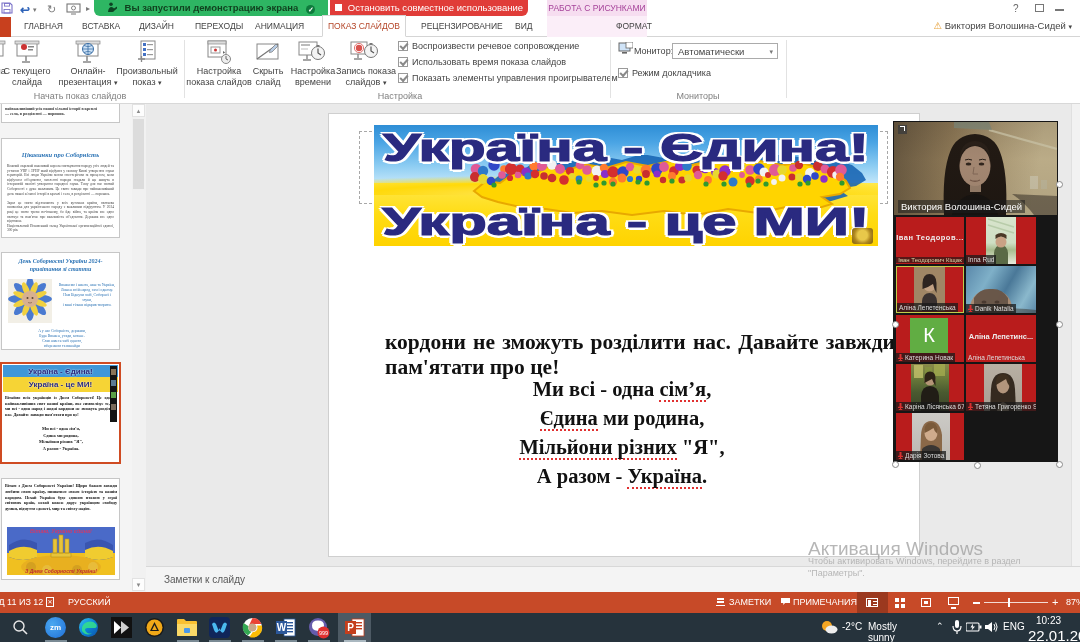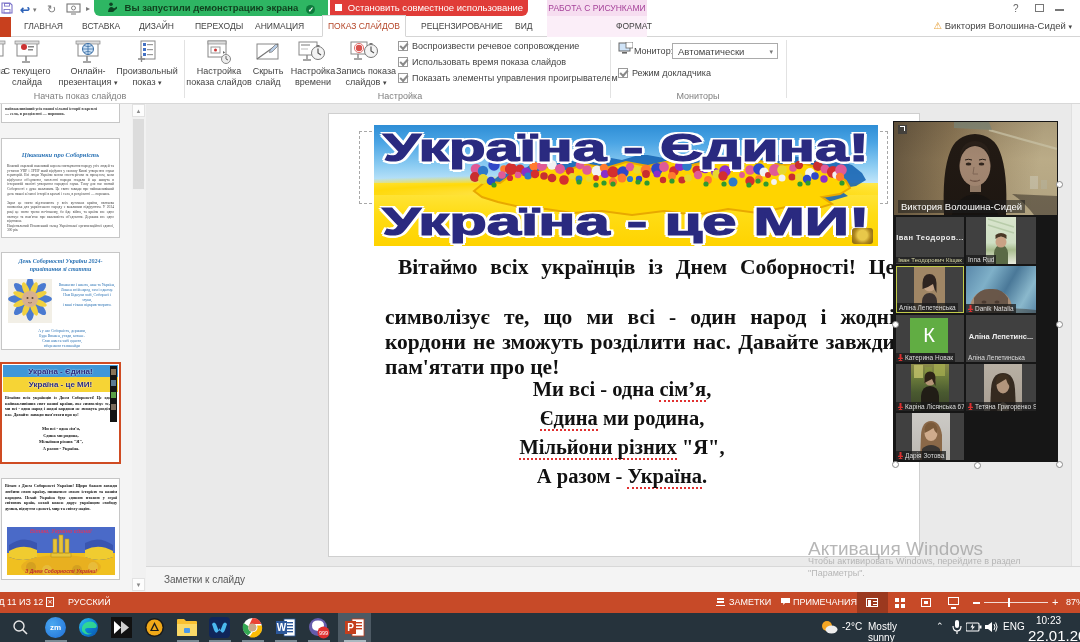--- a/index.html
+++ b/index.html
@@ -33,21 +33,21 @@
 #slide{position:absolute;left:328px;top:113px;width:592px;height:444px;background:#fff;border:1px solid #cfcfcf}
 
 #notesbar{left:146px;top:566px;width:934px;height:26px;background:#f4f4f4;border-top:1px solid #d8d8d8;color:#595959;font-size:10px;line-height:25px}
 #statusbar{left:0;top:592px;width:1080px;height:21px;background:#c74a28;color:#fff;font-size:9px}
 #taskbar{left:0;top:613px;width:1080px;height:29px;background:#26333c;color:#fff}
 
 #vpanel{left:893px;top:121px;width:165px;height:341px;background:#1a1a1a}
 .handle{position:absolute;width:7px;height:7px;background:#fff;border:1px solid #8a8a8a;border-radius:50%}
 .sq{border-bottom:2px dotted #e03030}
 .bl{position:absolute;left:57px;width:510px;display:flex;justify-content:space-between;font-family:'Liberation Serif',serif;font-weight:bold;color:#111;font-size:21.5px;line-height:24px;white-space:nowrap}
-.vtile{position:absolute;background:#404040;overflow:hidden}
+.vtile{position:absolute;background:#b91c1c;overflow:hidden}
 .vname{position:absolute;left:0;bottom:0;font-size:7px;color:#ddd;background:rgba(25,25,25,.75);padding:1px 2px;white-space:nowrap;max-width:101%;overflow:hidden}
 .redmic{display:inline-block;width:5px;height:7px;margin-right:2px;vertical-align:-1px;background:#d83030;clip-path:polygon(30% 0,70% 0,70% 55%,100% 55%,100% 70%,60% 70%,60% 85%,85% 85%,85% 100%,15% 100%,15% 85%,40% 85%,40% 70%,0 70%,0 55%,30% 55%)}
 </style>
 </head>
 <body>
 
 <div class="abs" id="titlebar"></div>
 <div class="abs" id="greenbar"><svg style="vertical-align:-2px;margin-right:7px" width="11" height="11" viewBox="0 0 11 11">
       <circle cx="4" cy="2.2" r="1.8" fill="#0c4423"></circle>
       <path d="M1 10 Q1.5 5 4.5 5 Q6 5 7 6.5 L10 4.5 L10 6.5 L7.5 8.5 Q6.5 10 5 10Z" fill="#0c4423"></path>
@@ -390,41 +390,20 @@
           <circle cx="467" cy="15" r="5.8" fill="#e05a96"></circle>
           <circle cx="466" cy="22" r="4.2" fill="#ff7a2f"></circle>
           <circle cx="468" cy="28" r="2.6" fill="#2f9a2f"></circle>
         </g>
   </svg>
   <div style="position:absolute;left:0;top:1px;width:100%;text-align:center;font-weight:bold;font-size:39px;color:#2a2a80;text-shadow:-2px -2px 0 #fff,2px -2px 0 #fff,-2px 2px 0 #fff,2px 2px 0 #fff,0 -2.5px 0 #fff,0 2.5px 0 #fff,-2.5px 0 0 #fff,2.5px 0 0 #fff;-webkit-text-stroke:1.2px #2a2a80;transform:scaleX(1.55);transform-origin:50% 0">Україна - Єдина!</div>
   <div style="position:absolute;left:0;top:76px;width:100%;text-align:center;font-weight:bold;font-size:38px;color:#2a2a80;text-shadow:-2px -2px 0 #fff,2px -2px 0 #fff,-2px 2px 0 #fff,2px 2px 0 #fff,0 -2.5px 0 #fff,0 2.5px 0 #fff,-2.5px 0 0 #fff,2.5px 0 0 #fff;-webkit-text-stroke:1.2px #2a2a80;transform:scaleX(1.62);transform-origin:50% 0">Україна - це МИ!</div>
   <div style="position:absolute;right:5px;bottom:2px;width:21px;height:16px;background:radial-gradient(circle at 50% 45%,#e8c84a 0 35%,#b08820 60%,#7a5c10 100%);border-radius:3px"></div>
 </div>
 
-<div class="bl" style="top:142px;padding-left:13px">
-      <span>Вітаймо</span>
-      <span>всіх</span>
-      <span>українців</span>
-      <span>із</span>
-      <span>Днем</span>
-      <span>Соборності!</span>
-      <span>Це</span>
-    </div>
-<div class="bl" style="top:192px">
-      <span>символізує</span>
-      <span>те,</span>
-      <span>що</span>
-      <span>ми</span>
-      <span>всі</span>
-      <span>-</span>
-      <span>один</span>
-      <span>народ</span>
-      <span>і</span>
-      <span>жодні</span>
-    </div>
 <div class="bl" style="top:217px">
       <span>кордони</span>
       <span>не</span>
       <span>зможуть</span>
       <span>розділити</span>
       <span>нас.</span>
       <span>Давайте</span>
       <span>завжди</span>
     </div>
 <div class="bl" style="top:242px;display:block">пам'ятати про це!</div>

